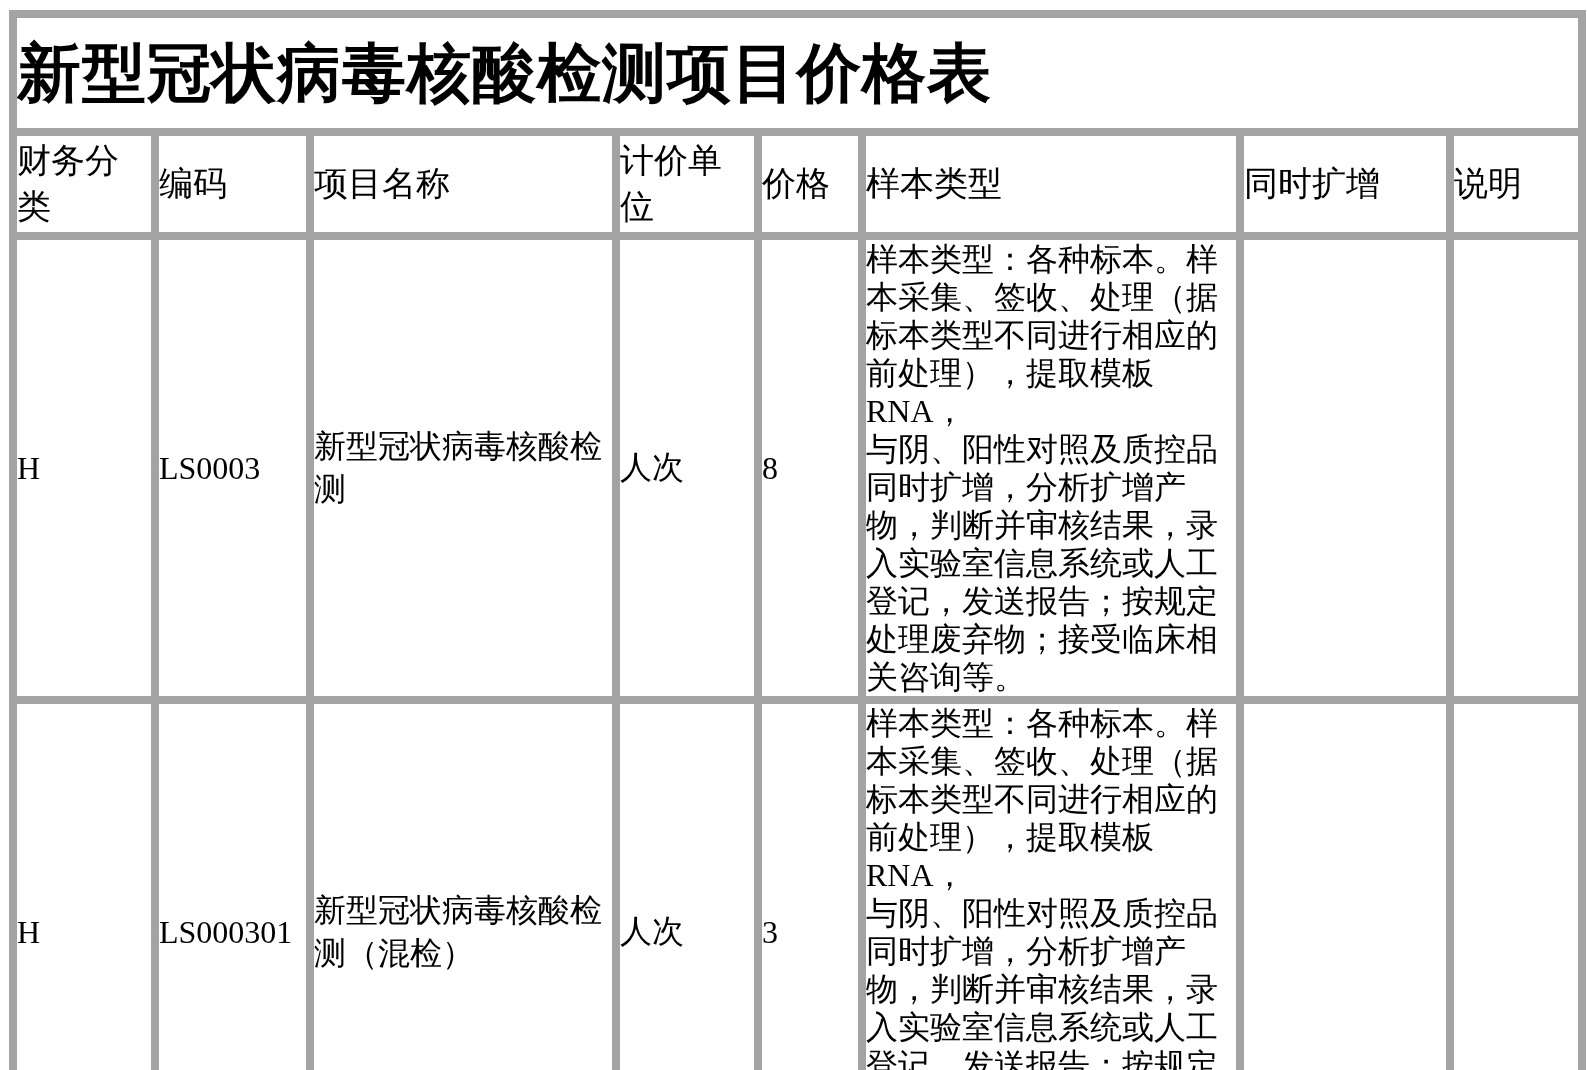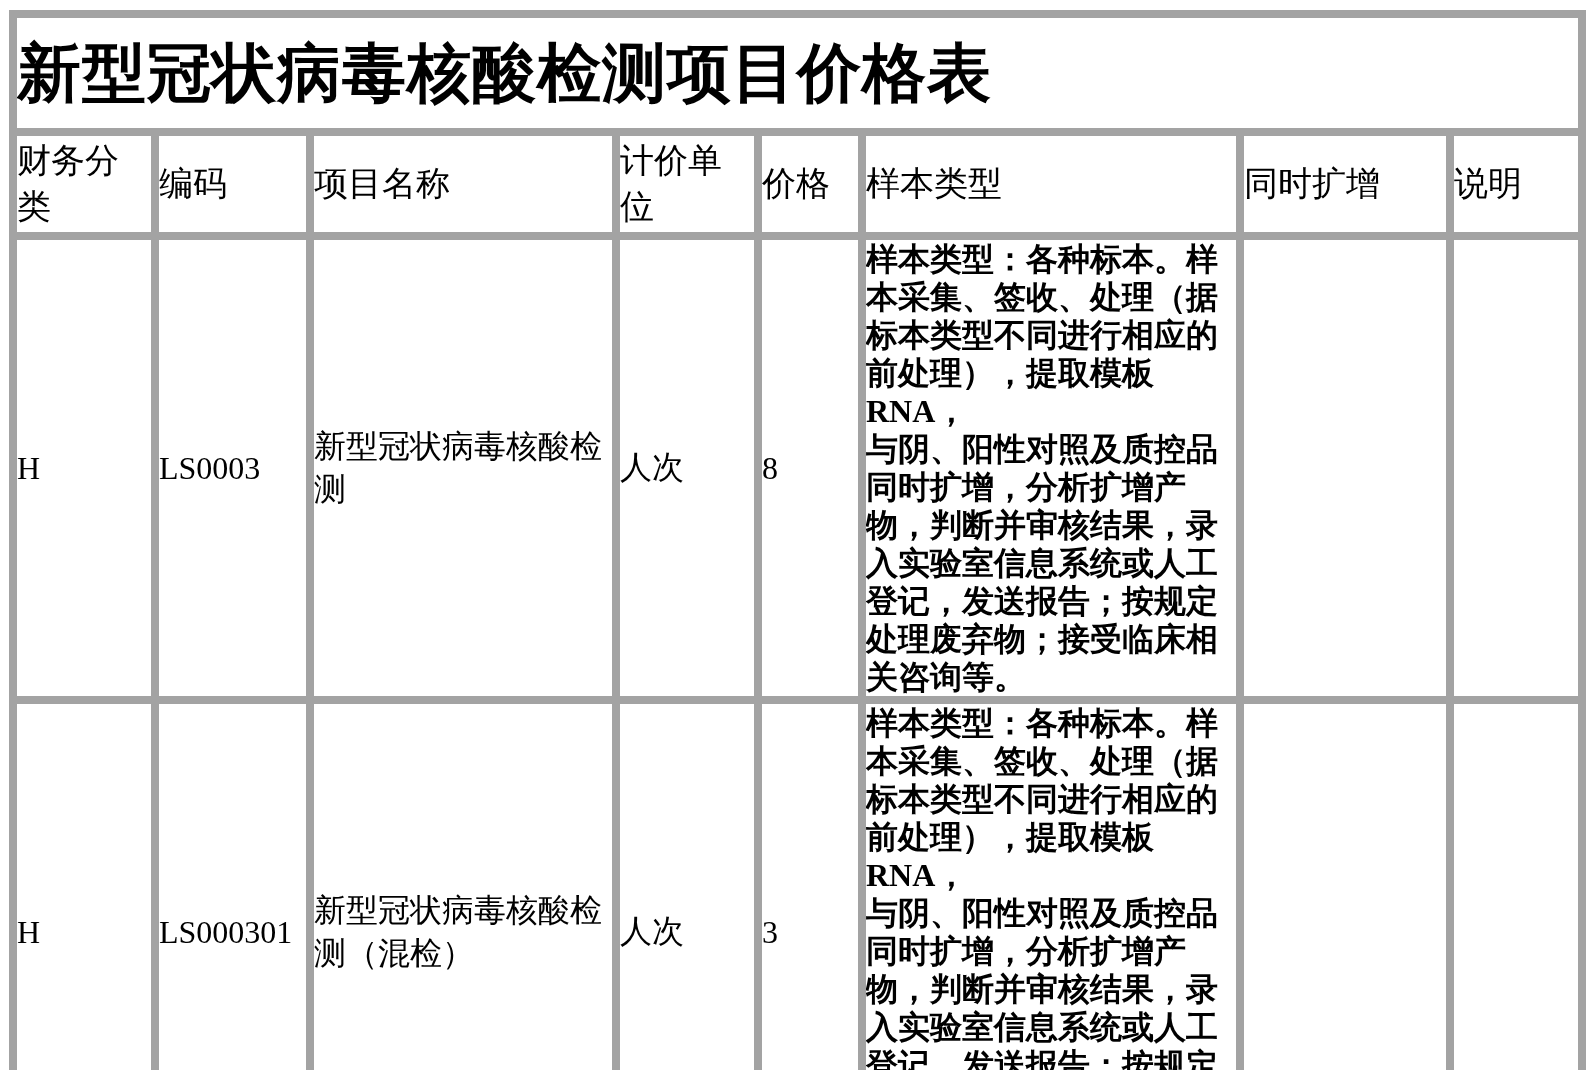--- a/index.html
+++ b/index.html
@@ -54,21 +54,20 @@
     font-size: 31px;
     line-height: 1.35;
     white-space: pre-line;
   }
   td.content-cell {
     font-size: 30px;
     line-height: 38px;
     white-space: pre-line;
     vertical-align: top;
     padding-top: 5px;
-    font-weight: bold;
   }
 </style>
 </head>
 <body>
 
 <div class="page">
   <table class="price-table">
     <colgroup>
       <col style="width:142px">
       <col style="width:155px">

